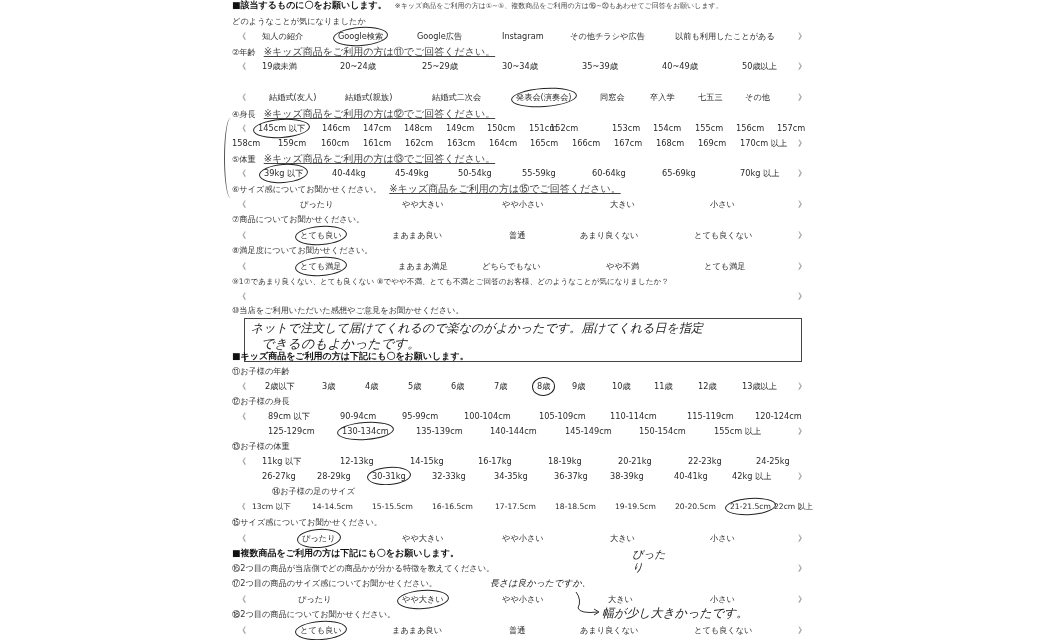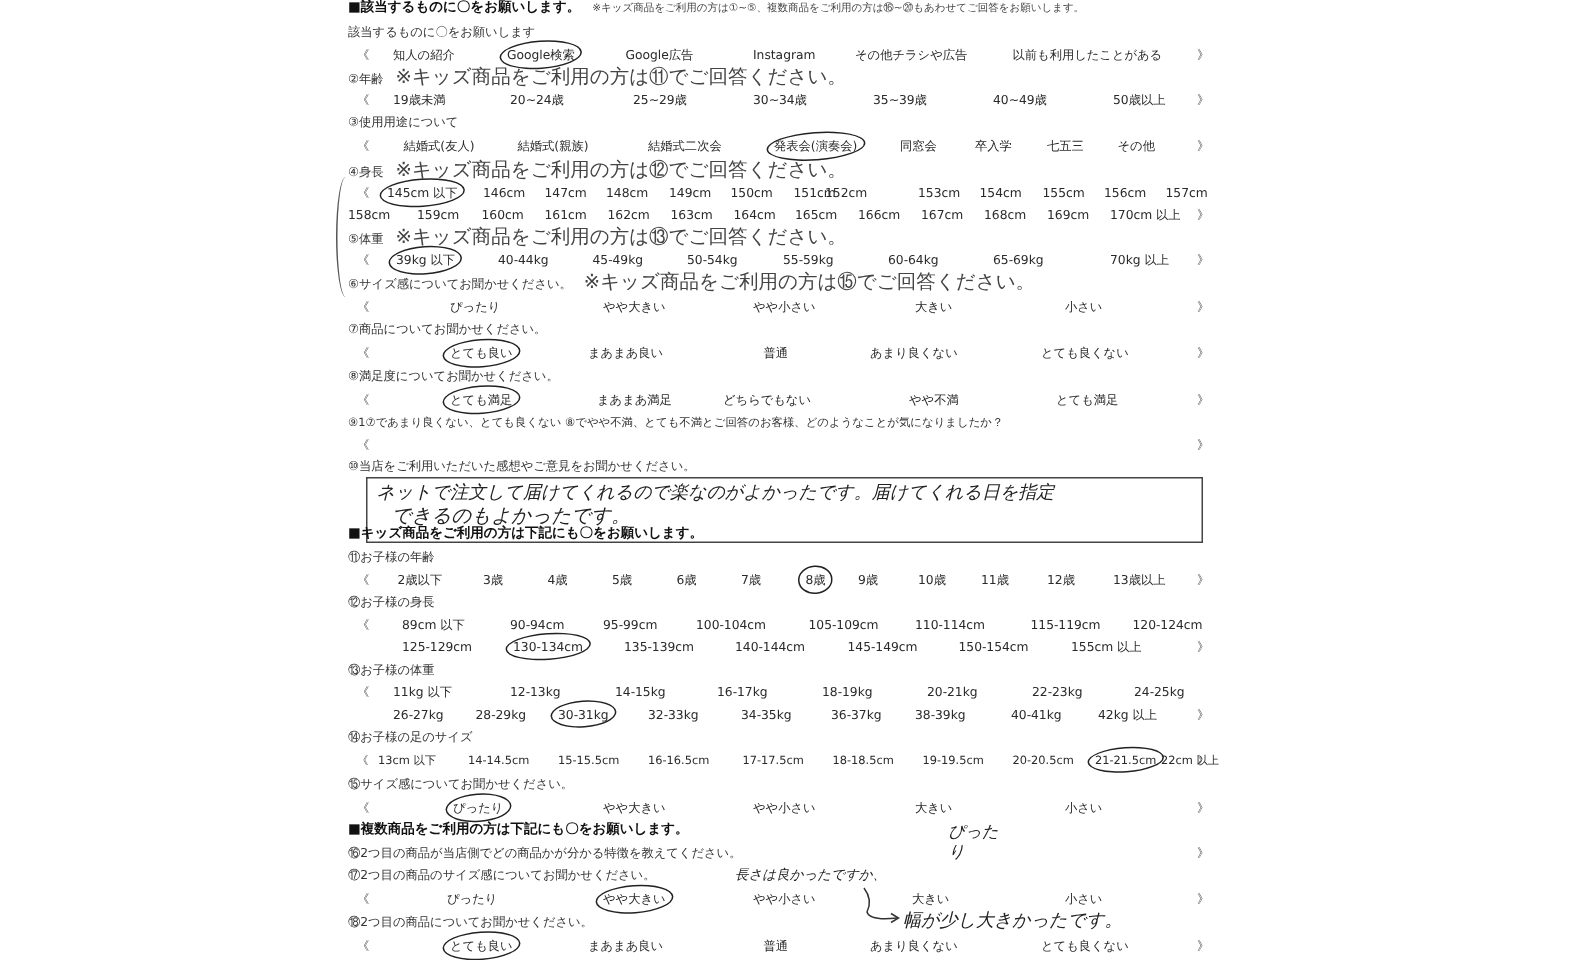--- a/index.html
+++ b/index.html
@@ -3,21 +3,21 @@
 <meta charset="utf-8">
 <style>
   html, body { margin:0; padding:0; background:#ffffff; }
   body { width:1060px; height:640px; overflow:hidden; position:relative;
          font-family:"DejaVu Sans", "Liberation Sans", sans-serif; color:#2a2a2a; }
   .page { position:absolute; left:232px; top:0; width:580px; height:640px; }
   .row { position:absolute; left:0; width:575px; font-size:8.2px; white-space:nowrap; line-height:11px; }
   .heading { font-weight:bold; font-size:9px; color:#111; }
   .heading .note { font-weight:normal; font-size:7px; color:#444; margin-left:8px; }
   .q { color:#333; }
-  .q .note { font-size:13px; color:#444; margin-left:8px; }
+  .q .note { font-size:10px; color:#444; margin-left:8px;text-decoration:underline; }
   .opts { position:absolute; left:0; width:575px; height:12px; font-size:8.2px; }
   .opts span.o { position:absolute; top:0; white-space:nowrap; }
   .br { position:absolute; top:0; color:#444; }
   .circ { outline:none; }
   .circ::before { content:""; position:absolute; left:-5px; top:-4px; right:-5px; bottom:-4px;
                   border:1.2px solid #222; border-radius:50%; transform:rotate(-4deg); }
   .hand { font-family:"DejaVu Serif", serif; color:#222; font-style:italic; }
   .box { position:absolute; left:12px; top:318px; width:558px; height:44px;
          border:1.2px solid #444; box-sizing:border-box;text-decoration:underline; }
   .box .l1 { position:absolute; left:6px; top:1px; font-size:12px; }
@@ -27,21 +27,21 @@
 </style>
 </head>
 <body>
 
 <div class="page">
 
   <div class="row heading" style="top:0;">
     <span>■該当するものに〇をお願いします。</span><span class="note">※キッズ商品をご利用の方は①~⑤、複数商品をご利用の方は⑯~⑳もあわせてご回答をお願いします。</span>
   </div>
 
-  <div class="row q" style="top:16px;">該当するものに〇をお願いします</div>
+  <div class="row q" style="top:16px;">どのようなことが気になりましたか</div>
   <div class="opts" style="top:31px;">
     <span class="br" style="left:6px;">《</span>
     <span class="o" style="left:30px;">知人の紹介</span>
     <span class="o circ" style="left:106px;">Google検索</span>
     <span class="o" style="left:185px;">Google広告</span>
     <span class="o" style="left:270px;">Instagram</span>
     <span class="o" style="left:338px;">その他チラシや広告</span>
     <span class="o" style="left:443px;">以前も利用したことがある</span>
     <span class="br" style="left:566px;">》</span>
   </div>
@@ -52,21 +52,20 @@
     <span class="o" style="left:30px;">19歳未満</span>
     <span class="o" style="left:108px;">20~24歳</span>
     <span class="o" style="left:190px;">25~29歳</span>
     <span class="o" style="left:270px;">30~34歳</span>
     <span class="o" style="left:350px;">35~39歳</span>
     <span class="o" style="left:430px;">40~49歳</span>
     <span class="o" style="left:510px;">50歳以上</span>
     <span class="br" style="left:566px;">》</span>
   </div>
 
-  <div class="row q" style="top:76px;">③使用用途について</div>
   <div class="opts" style="top:92px;">
     <span class="br" style="left:6px;">《</span>
     <span class="o" style="left:37px;">結婚式(友人)</span>
     <span class="o" style="left:113px;">結婚式(親族)</span>
     <span class="o" style="left:200px;">結婚式二次会</span>
     <span class="o circ" style="left:284px;">発表会(演奏会)</span>
     <span class="o" style="left:368px;">同窓会</span>
     <span class="o" style="left:418px;">卒入学</span>
     <span class="o" style="left:466px;">七五三</span>
     <span class="o" style="left:513px;">その他</span>
@@ -230,21 +229,21 @@
     <span class="o circ" style="left:140px;">30-31kg</span>
     <span class="o" style="left:200px;">32-33kg</span>
     <span class="o" style="left:262px;">34-35kg</span>
     <span class="o" style="left:322px;">36-37kg</span>
     <span class="o" style="left:378px;">38-39kg</span>
     <span class="o" style="left:442px;">40-41kg</span>
     <span class="o" style="left:500px;">42kg 以上</span>
     <span class="br" style="left:566px;">》</span>
   </div>
 
-  <div class="row q" style="top:486px;">⑭お子様の足のサイズ</div>
+  <div class="row q" style="top:486px;margin-left:40px;">⑭お子様の足のサイズ</div>
   <div class="opts" style="top:502px; font-size:7.6px;">
     <span class="br" style="left:6px;">《</span>
     <span class="o" style="left:20px;">13cm 以下</span>
     <span class="o" style="left:80px;">14-14.5cm</span>
     <span class="o" style="left:140px;">15-15.5cm</span>
     <span class="o" style="left:200px;">16-16.5cm</span>
     <span class="o" style="left:263px;">17-17.5cm</span>
     <span class="o" style="left:323px;">18-18.5cm</span>
     <span class="o" style="left:383px;">19-19.5cm</span>
     <span class="o" style="left:443px;">20-20.5cm</span>

